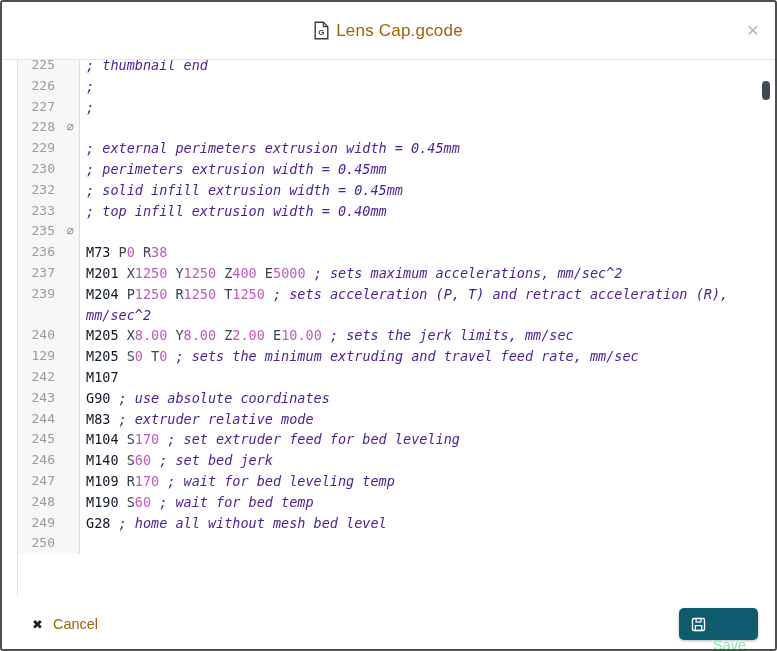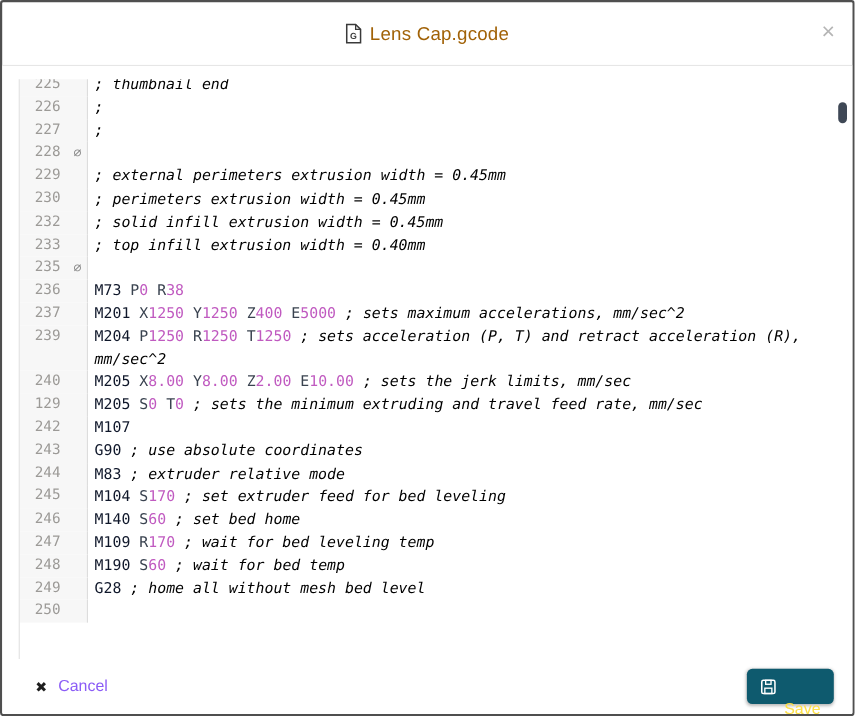--- a/index.html
+++ b/index.html
@@ -20,21 +20,21 @@
   .title-wrap { display: flex; align-items: center; gap: 7px; }
   .title-text { font-size: 17px; font-weight: 500; color: #a16207; letter-spacing: .2px; }
   .close-x {
     position: absolute; right: 16px; top: 50%; transform: translateY(-58%);
     color: #b5b5b5; font-size: 21px; font-weight: 400; cursor: pointer; line-height: 1;
   }
 
   
   .body { flex: 1; position: relative; overflow: hidden; background: #fff; }
   .editor {
-    position: absolute; left: 15px; top: 12px; width: 755px; height: 536px;
+    position: absolute; left: 15px; top: 0; width: 755px; height: 536px;
     overflow: hidden; border-left: 1px solid #e2e2e2; background: #fff;
   }
   .rows { margin-top: -5px; }
   .crow { display: flex; align-items: stretch; min-height: 20.8px; }
   .gutter {
     flex: none; width: 62px; background: #f7f7f7; border-right: 1px solid #ddd;
     text-align: right; padding-right: 24px; position: relative;
     font-family: "DejaVu Sans Mono", monospace; font-size: 13px; line-height: 20.8px;
     color: #9c9a97;
   }
@@ -43,45 +43,45 @@
     font-size: 12px; line-height: 20.8px; font-style: normal;
   }
   .codecell {
     flex: 1; padding: 0 12px 0 6px; background: #fff;
     font-family: "DejaVu Sans Mono", monospace; font-size: 13.5px; line-height: 20.8px;
     white-space: pre-wrap; word-break: break-word; color: #3a4350;
   }
   .tk-m { color: #0f172a; }
   .tk-p { color: #3a4350; }
   .tk-v { color: #c05ac0; }
-  .tk-c { color: #000000; font-style: italic; }
+  .tk-c { color: #4c1d95; font-style: italic; }
 
   .scroll-thumb {
     position: absolute; right: 2px; top: 21px; width: 8px; height: 19px;
     background: #3f4856; border-radius: 4px; cursor: pointer;
   }
 
   
   .footer {
     height: 50px; flex: none; display: flex; align-items: center;
     justify-content: space-between; padding: 0 17px 0 30px; background: #fff;
   }
   .cancel-btn {
     display: flex; align-items: center; gap: 10px; cursor: pointer;
     background: none; border: none;
   }
   .cancel-x { font-size: 13px; color: #1e1e1e; line-height: 1; }
-  .cancel-label { font-size: 14.5px; color: #8b5cf6; }
+  .cancel-label { font-size: 14.5px; color: #a16207; }
   .save-btn {
     display: flex; align-items: center; gap: 7px; cursor: pointer;
     background: #0e5a6e; color: #fff; border: none; border-radius: 5px;
     height: 32px; padding: 0 12px; font-family: "Liberation Sans", sans-serif;
     font-size: 14.5px; box-shadow: 0 1px 3px rgba(0,0,0,.28);
   }
-  .save-label { color: #fde047; margin-top: 41px; }
+  .save-label { color: #86efac; margin-top: 41px; }
 </style>
 </head>
 <body>
 
 <div class="modal">
 
   <div class="header">
     <div class="title-wrap">
       <svg width="15" height="19" viewBox="0 0 15 19">
         <path d="M1.2 1.2 H9.3 L13.8 5.7 V17.8 H1.2 Z" fill="none" stroke="#3a3a3a" stroke-width="1.4"></path>
@@ -163,21 +163,21 @@
           <div class="crow">
             <div class="gutter">244</div>
             <div class="codecell"><span class="tk-m">M83</span><span class="tk-c"> ; extruder relative mode</span></div>
           </div>
           <div class="crow">
             <div class="gutter">245</div>
             <div class="codecell"><span class="tk-m">M104</span><span class="tk-p"> S</span><span class="tk-v">170</span><span class="tk-c"> ; set extruder feed for bed leveling</span></div>
           </div>
           <div class="crow">
             <div class="gutter">246</div>
-            <div class="codecell"><span class="tk-m">M140</span><span class="tk-p"> S</span><span class="tk-v">60</span><span class="tk-c"> ; set bed home</span></div>
+            <div class="codecell"><span class="tk-m">M140</span><span class="tk-p"> S</span><span class="tk-v">60</span><span class="tk-c"> ; set bed jerk</span></div>
           </div>
           <div class="crow">
             <div class="gutter">247</div>
             <div class="codecell"><span class="tk-m">M109</span><span class="tk-p"> R</span><span class="tk-v">170</span><span class="tk-c"> ; wait for bed leveling temp</span></div>
           </div>
           <div class="crow">
             <div class="gutter">248</div>
             <div class="codecell"><span class="tk-m">M190</span><span class="tk-p"> S</span><span class="tk-v">60</span><span class="tk-c"> ; wait for bed temp</span></div>
           </div>
           <div class="crow">

